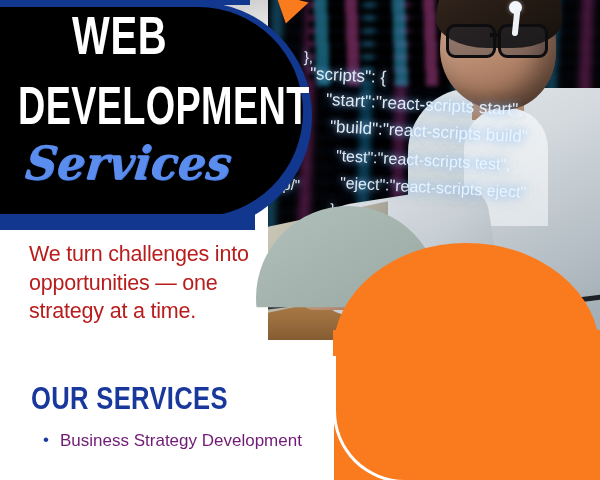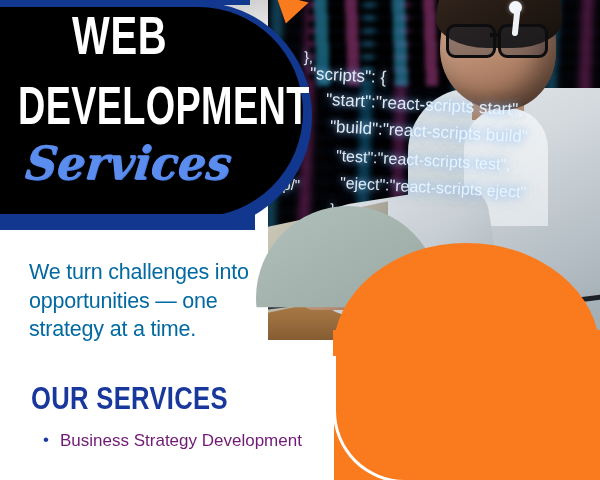--- a/index.html
+++ b/index.html
@@ -361,25 +361,25 @@
 
   
   .body-content {
     position: absolute;
     left: 0; top: 240px;
     width: 330px;
     z-index: 6;
   }
   .tagline {
     position: absolute;
-    left: 29px; top: 18px;
+    left: 29px; top: 0;
     width: 268px;
     font-size: 21.5px;
     line-height: 1.33;
-    color: #0369a1;
+    color: #b91c1c;
     font-weight: 400;
     letter-spacing: -0.2px;
   }
   .our-services {
     position: absolute;
     left: 31px; top: 140px;
     font-family: "Liberation Sans Narrow", "Liberation Sans", sans-serif;
     font-weight: 700;
     font-size: 32px;
     color: #19389c;

